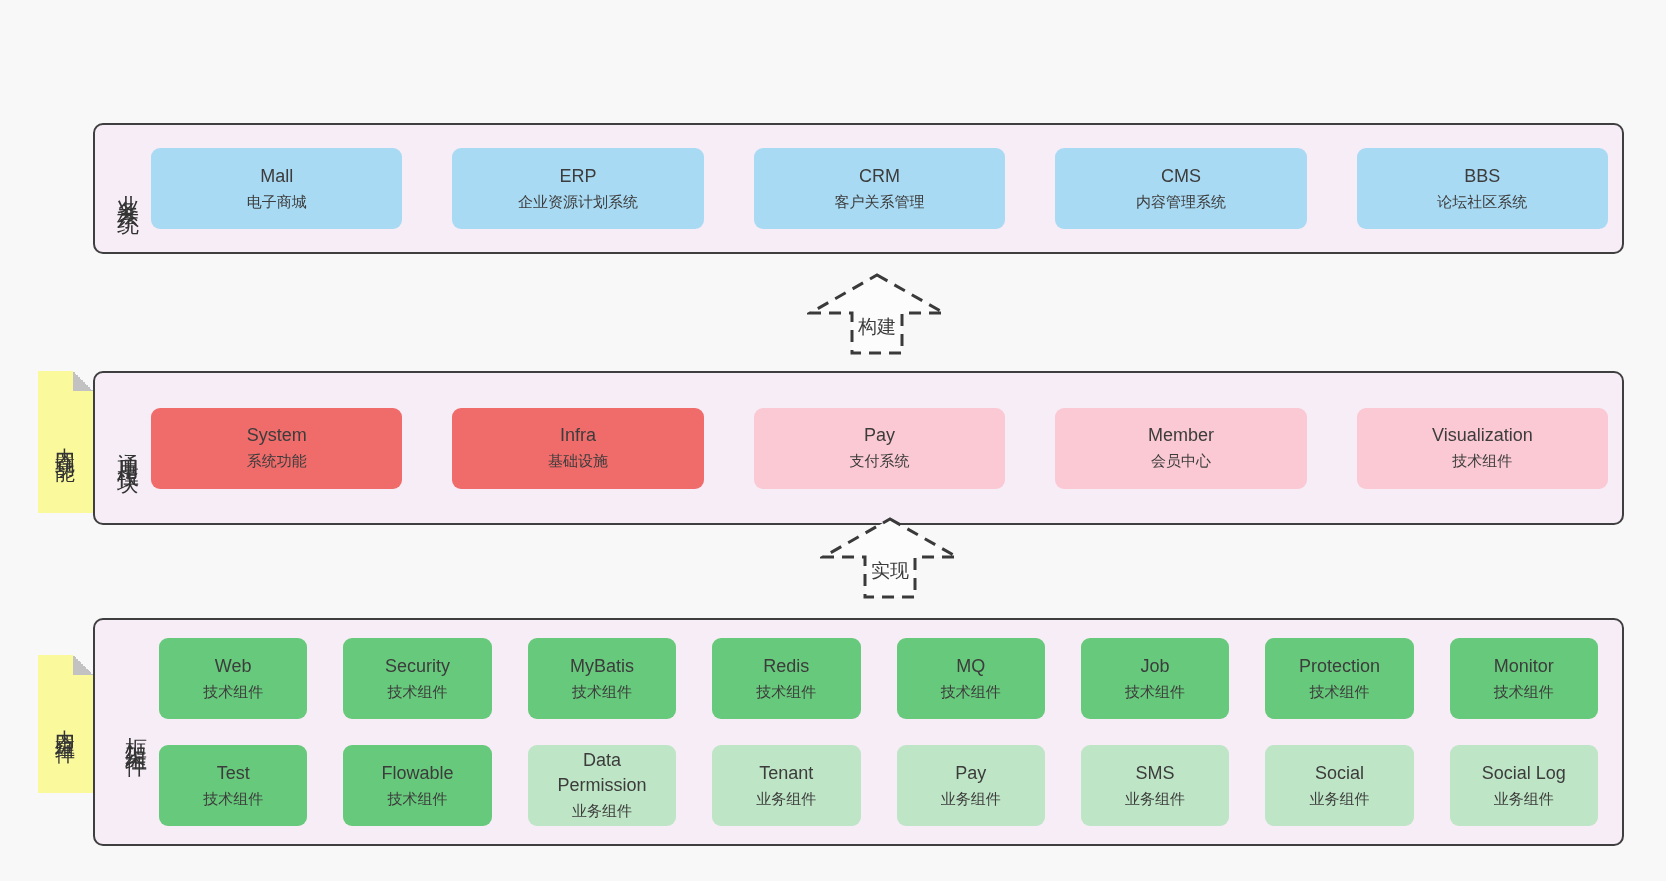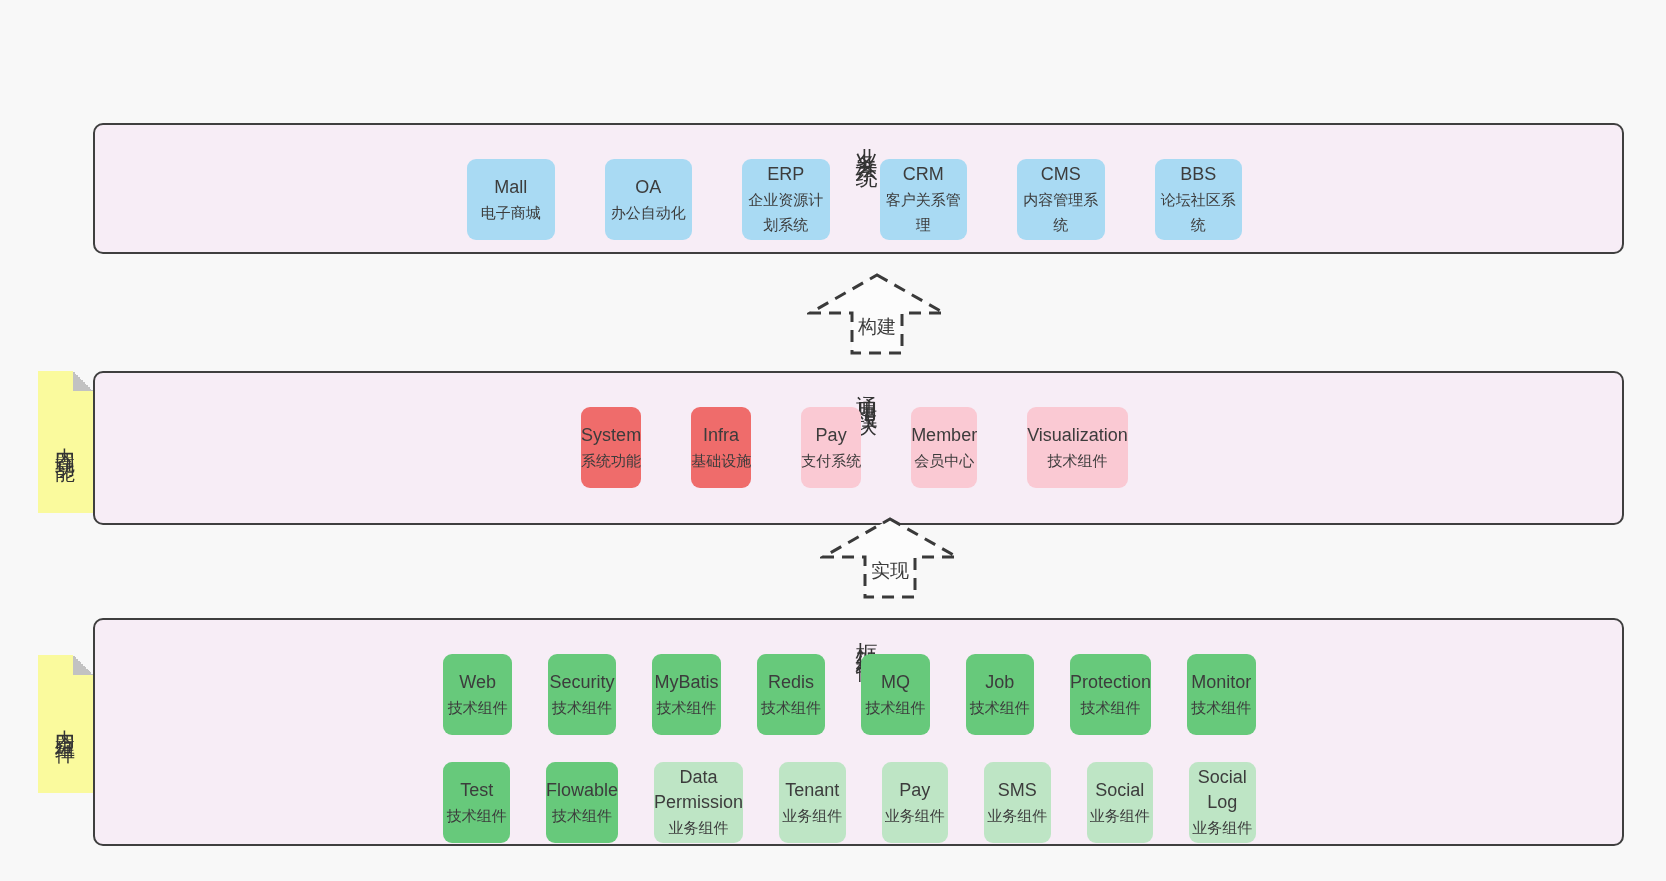--- a/index.html
+++ b/index.html
@@ -5,25 +5,25 @@
   html,body{margin:0;padding:0;}
   body{
     width:1666px;height:881px;position:relative;overflow:hidden;
     background:#f8f8f8;color:#3c3c3c;
     font-family:"Liberation Sans","DejaVu Sans",sans-serif;
   }
   
   .band{
     position:absolute;left:93px;width:1531px;box-sizing:border-box;
     background:#f7edf6;border:2px solid #3f3f3f;border-radius:10px;
-    display:flex;align-items:center;flex-direction:column;
+    display:flex;align-items:center;
   }
   .band-top{top:123px;height:131px;}
   .band-mid{top:371px;height:154px;}
-  .band-bottom{top:618px;height:228px;}
+  .band-bottom{top:618px;height:228px;padding-left:8px;}
   .band-label{
     flex:0 0 34px;margin-left:16px;
     writing-mode:vertical-rl;text-orientation:upright;
     font-size:22px;letter-spacing:6px;color:#333;line-height:34px;
     display:flex;align-items:center;justify-content:center;
   }
   .box-row{flex:1;display:flex;gap:50px;padding:0 14px 0 6px;}
   .rows{flex:1;display:flex;flex-direction:column;gap:26px;}
   .band-bottom .box-row{gap:36px;padding:0 24px 0 6px;}
   
@@ -70,24 +70,20 @@
 <body>
 
 <div class="band band-top">
   <div class="band-label">业务系统</div>
   <div class="box-row">
     <div class="box blue">
       <div class="box-name">Mall</div>
       <div class="box-desc">电子商城</div>
     </div>
     <div class="box blue">
-      <div class="box-name">OA</div>
-      <div class="box-desc">办公自动化</div>
-    </div>
-    <div class="box blue">
       <div class="box-name">ERP</div>
       <div class="box-desc">企业资源计划系统</div>
     </div>
     <div class="box blue">
       <div class="box-name">CRM</div>
       <div class="box-desc">客户关系管理</div>
     </div>
     <div class="box blue">
       <div class="box-name">CMS</div>
       <div class="box-desc">内容管理系统</div>

